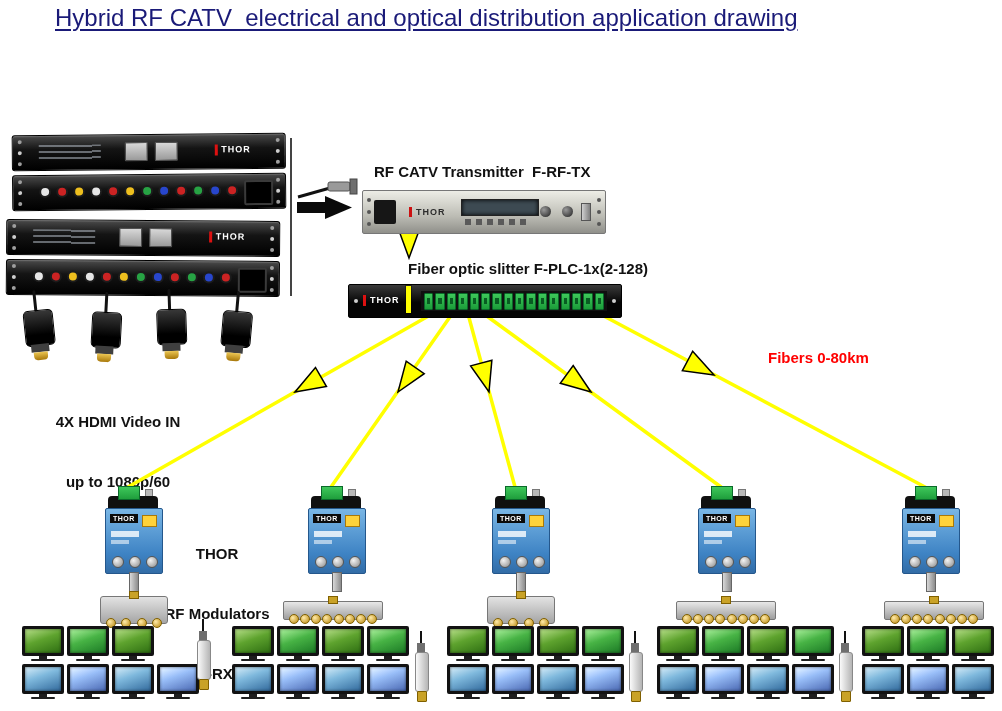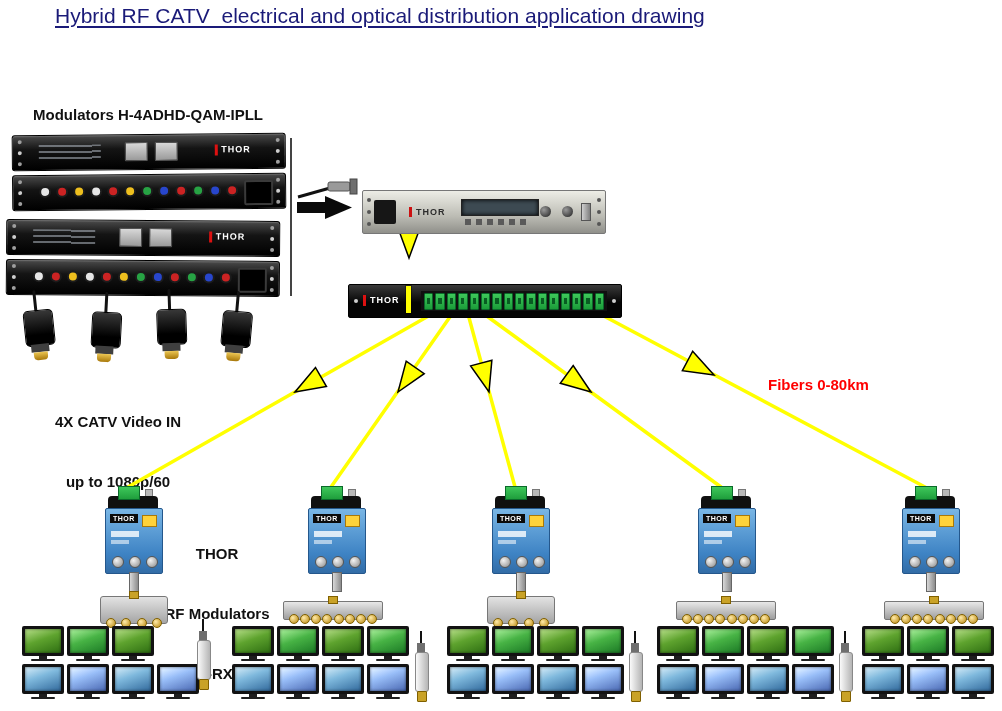--- a/index.html
+++ b/index.html
@@ -1,18 +1,18 @@
 <!DOCTYPE html>
 <html><head>
 <meta charset="utf-8">
 <style>
   html,body{margin:0;padding:0;background:#fff;font-family:"Liberation Sans",sans-serif;}
   #canvas{position:relative;width:1002px;height:711px;background:#fff;overflow:hidden;}
 
-  .title{position:absolute;left:55px;top:4px;font-size:21px;font-weight:500;color:#1a1a78;
+  .title{position:absolute;left:55px;top:4px;font-size:24px;font-weight:500;color:#1a1a78;
          text-decoration:underline;text-underline-offset:3px;white-space:pre;}
 
   .lbl{position:absolute;font-weight:bold;font-size:15px;color:#111;white-space:pre;line-height:20px;}
   .lbl.center{text-align:center;}
   .lbl.red{color:#ff0000;}
 
   
   #wires{position:absolute;left:0;top:0;z-index:1;pointer-events:none;}
   .dev{z-index:2;}
   .vline{position:absolute;left:290px;top:138px;width:2px;height:158px;background:#444;z-index:2;}
@@ -151,24 +151,25 @@
     <line x1="468" y1="314" x2="515" y2="487" stroke="#ffff00" stroke-width="3.5" stroke-linecap="round"></line>
     <line x1="484" y1="314" x2="721" y2="487" stroke="#ffff00" stroke-width="3.5" stroke-linecap="round"></line>
     <line x1="600" y1="314" x2="925" y2="487" stroke="#ffff00" stroke-width="3.5" stroke-linecap="round"></line>
     <polygon points="0,0 -30,-11 -30,11" transform="translate(295,392) rotate(150)" fill="#ffff00" stroke="#000" stroke-width="1.5"></polygon>
     <polygon points="0,0 -30,-11 -30,11" transform="translate(398,392) rotate(125)" fill="#ffff00" stroke="#000" stroke-width="1.5"></polygon>
     <polygon points="0,0 -30,-11 -30,11" transform="translate(489,392) rotate(75)" fill="#ffff00" stroke="#000" stroke-width="1.5"></polygon>
     <polygon points="0,0 -30,-11 -30,11" transform="translate(591,392) rotate(36)" fill="#ffff00" stroke="#000" stroke-width="1.5"></polygon>
     <polygon points="0,0 -30,-11 -30,11" transform="translate(714,375) rotate(28)" fill="#ffff00" stroke="#000" stroke-width="1.5"></polygon>
   </svg>
 
-  <div class="lbl" style="left:33px;top:105px;">Modulators H-4ADHD-QAM-IPLL</div>
-  <div class="lbl red" style="left:768px;top:375px;">Fibers 0-80km</div>
+  <div class="lbl" style="left:374px;top:162px;">RF CATV Transmitter  F-RF-TX</div>
+  <div class="lbl" style="left:408px;top:259px;">Fiber optic slitter F-PLC-1x(2-128)</div>
+  <div class="lbl red" style="left:768px;top:348px;">Fibers 0-80km</div>
   <div class="lbl center" style="left:18px;top:372px;width:200px;">
-    <div>4X CATV Video IN</div>
+    <div>4X HDMI Video IN</div>
     <div>up to 1080p/60</div>
   </div>
   <div class="lbl center" style="left:158px;top:504px;width:118px;">
     <div>THOR</div>
     <div>RF Modulators</div>
     <div>F-RF-RX-MN</div>
   </div>
 
   <div class="vline"></div>
 

